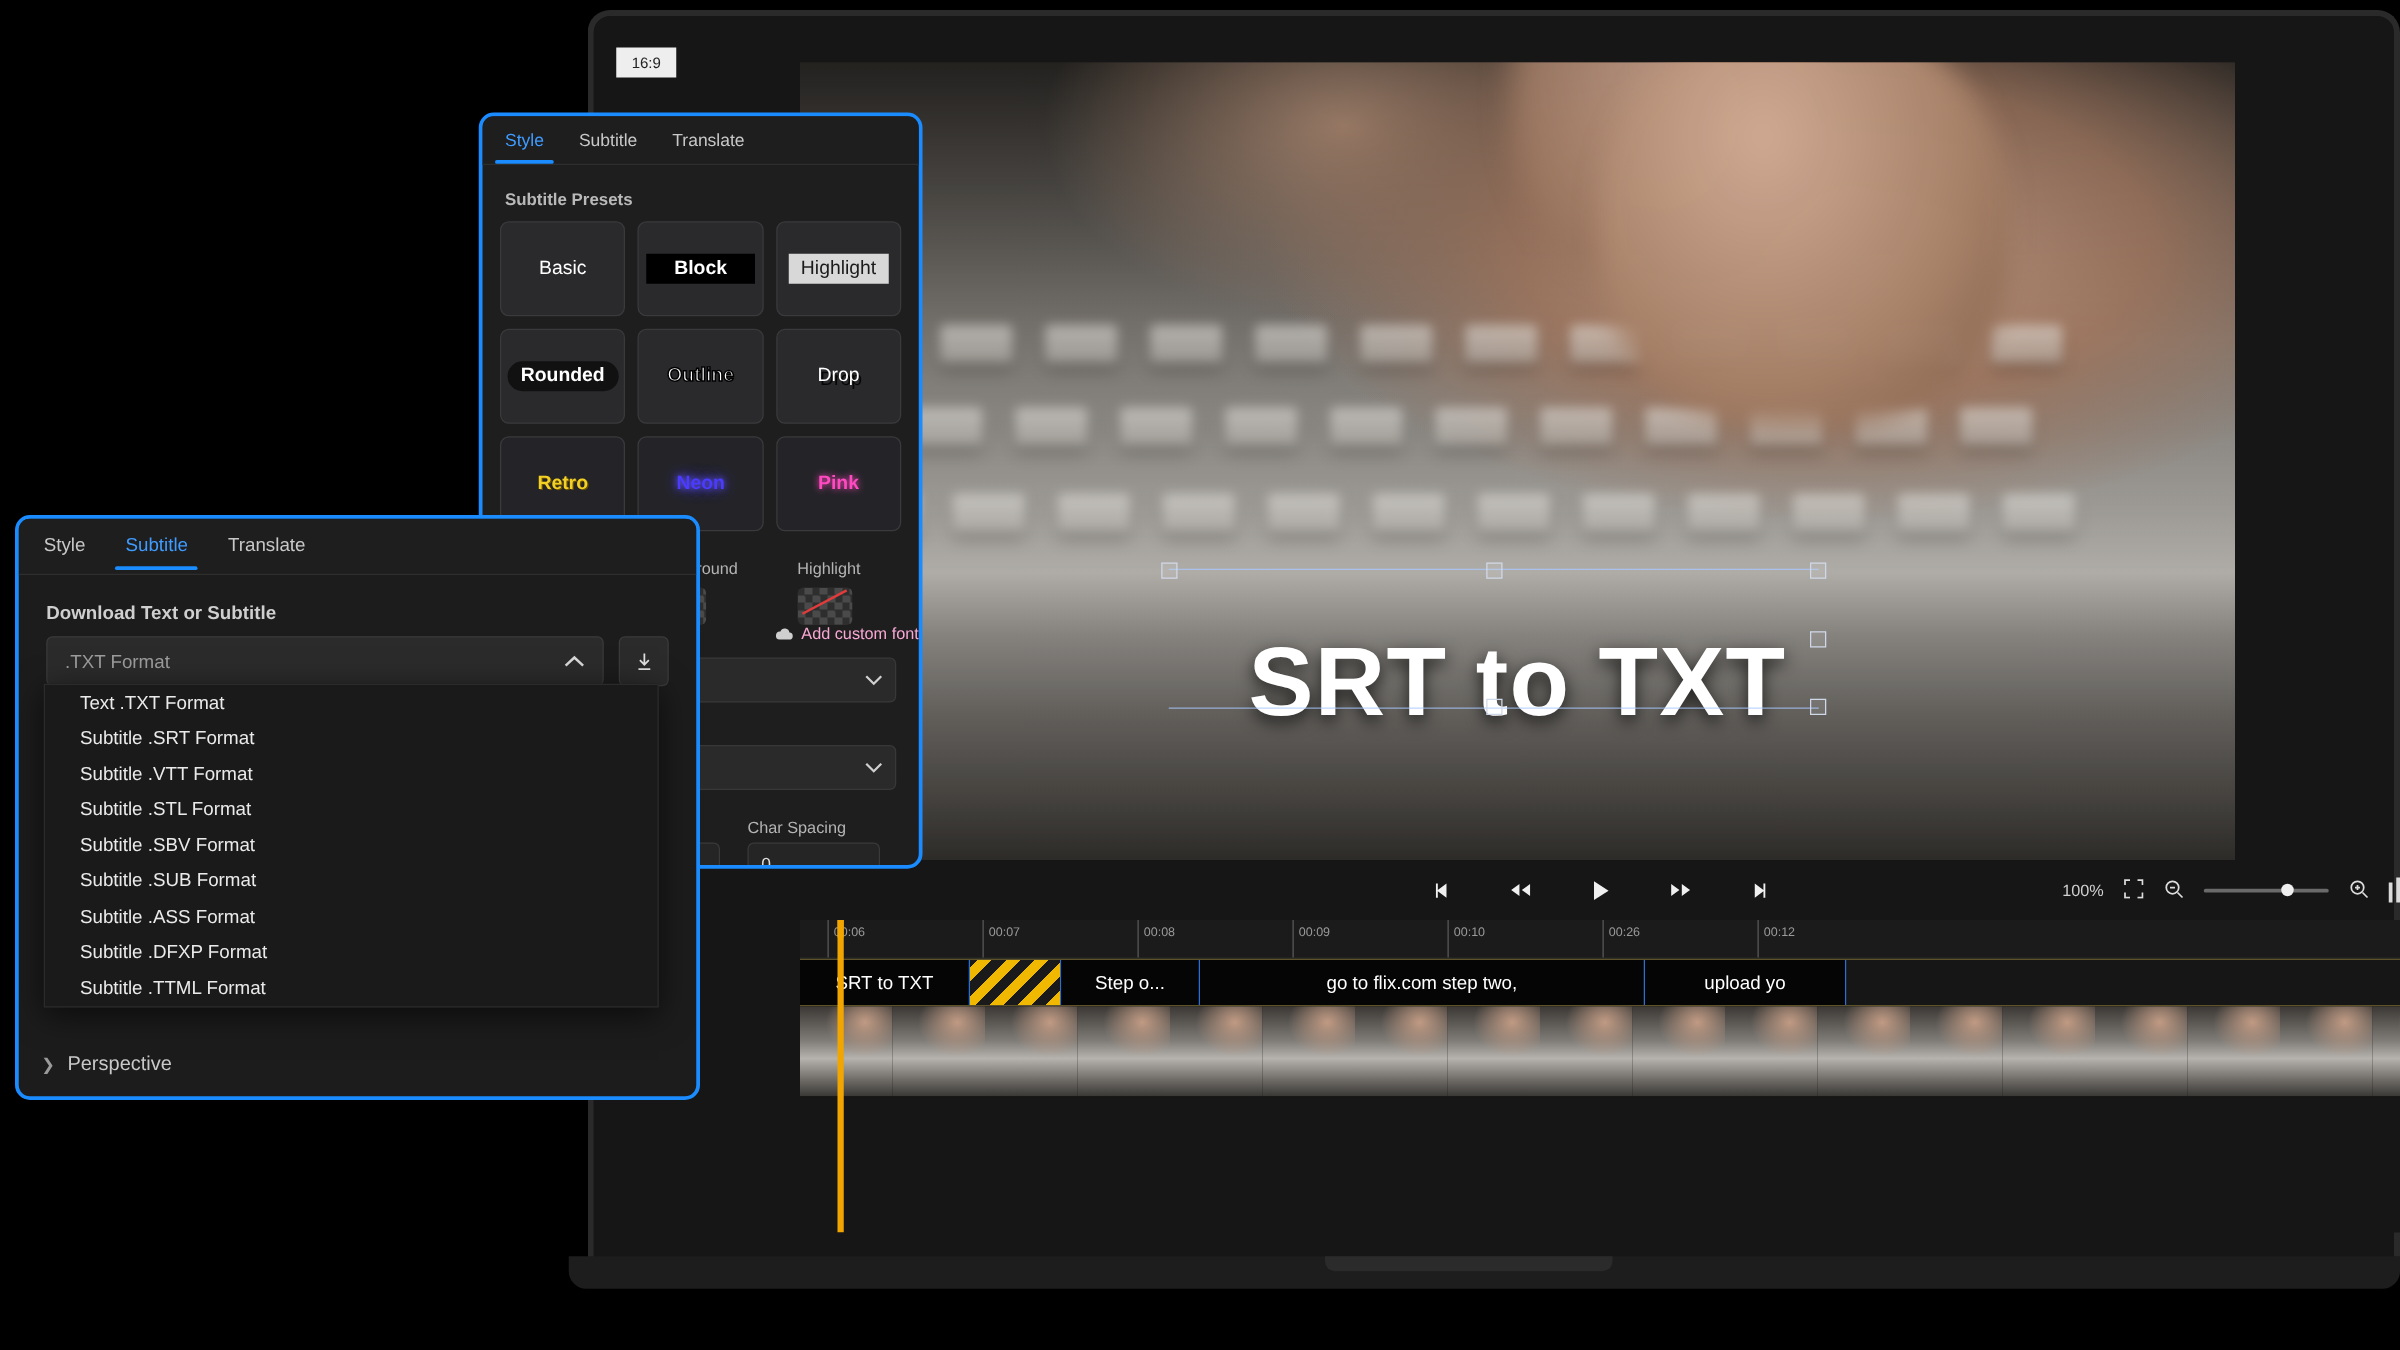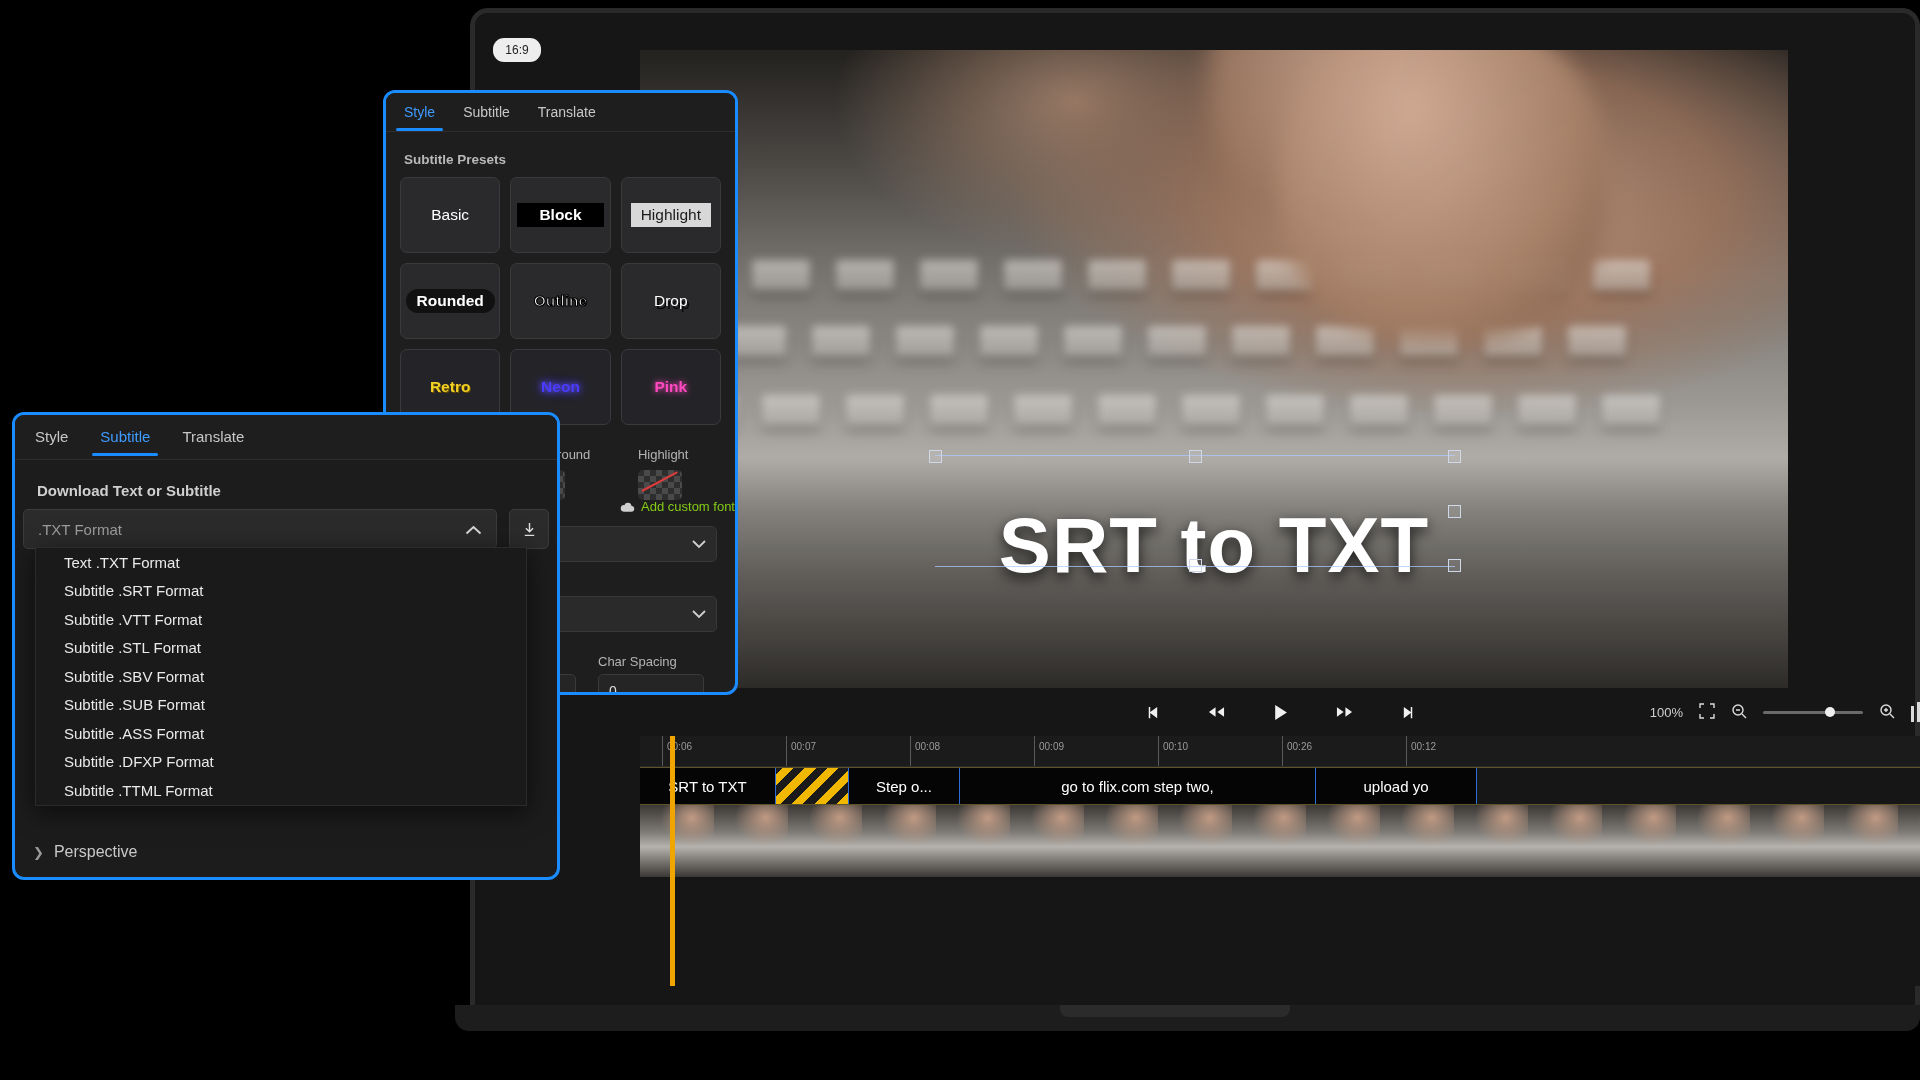--- a/index.html
+++ b/index.html
@@ -13,21 +13,21 @@
           border:5px solid #2a2a2a;border-bottom:none;box-sizing:border-box;}
   #device-screen{position:absolute;left:0;top:0;right:0;bottom:0;
           background:#161616;border-radius:13px 13px 0 0;overflow:hidden;}
   #device-base{position:absolute;left:455px;top:1005px;width:1465px;height:26px;
           background:#1d1d1d;border-radius:0 0 14px 14px;}
   #device-notch{position:absolute;left:1060px;top:1005px;width:230px;height:12px;
           background:#2b2b2b;border-radius:0 0 8px 8px;}
 
   
   #aspect-badge{position:absolute;left:493px;top:38px;width:48px;height:24px;
-        background:#eee;color:#222;border-radius:11px;font-size:12px;
+        background:#eee;color:#222;border-radius:0;font-size:12px;
         display:flex;align-items:center;justify-content:center;z-index:40;}
 
   
   #preview-wrap{position:absolute;left:640px;top:50px;width:1148px;height:638px;z-index:5;}
   #preview{position:absolute;inset:0;overflow:hidden;
       background:
         radial-gradient(ellipse 55% 50% at 72% 22%, #c39c86 0%, #9d7761 40%, rgba(120,92,75,0) 72%),
         radial-gradient(ellipse 30% 35% at 38% 8%, #b08d76 0%, rgba(150,118,96,0) 70%),
         linear-gradient(180deg,#2b2926 0%,#4a4743 14%,#6e6a65 30%,#8d8a85 46%,#a3a09b 56%,
                         #b9b6b1 64%,#8e8b86 72%,#6a6763 82%,#4d4a46 92%,#33312e 100%);}
@@ -124,35 +124,35 @@
   .preset.retro,.preset.neon,.preset.pink{background:#242428;}
   #style-lower{position:relative;padding:22px 18px 0;}
   .col3{display:flex;gap:22px;}
   .lbl{font-size:13px;color:#b4b4b4;}
   .swatch{width:44px;height:30px;border-radius:5px;margin-top:8px;
       background:repeating-conic-gradient(#4a4a4a 0 25%, #2e2e2e 0 50%) 0 0/12px 12px;}
   .swatch.red{position:relative;}
   .swatch.red:after{content:"";position:absolute;left:4px;top:20px;width:40px;height:2px;
       background:#e03c3c;transform:rotate(-28deg);transform-origin:left center;}
   #add-font{position:absolute;right:0;top:74px;display:flex;align-items:center;gap:6px;
-      font-size:13px;color:#84cc16;cursor:pointer;}
+      font-size:13px;color:#f9a8d4;cursor:pointer;}
   .selectbox{height:34px;background:#2a2a2a;border:1px solid #383838;border-radius:5px;
       display:flex;align-items:center;justify-content:flex-end;padding:0 10px;color:#d0d0d0;
       font-size:13px;}
   .num-field{height:32px;background:#252525;border:1px solid #3a3a3a;border-radius:5px;
       display:flex;align-items:center;padding:0 10px;color:#ddd;font-size:14px;}
 
   
   #panel-subtitle{position:absolute;left:12px;top:412px;width:548px;height:468px;
       background:#1c1c1c;border:3px solid #1a8cff;border-radius:12px;
       box-sizing:border-box;z-index:30;overflow:hidden;}
   #panel-subtitle .tabbar{padding:0 20px;gap:32px;height:44px;}
   #panel-subtitle .tab{font-size:15px;}
   #dl-title{font-size:15px;color:#cfcfcf;font-weight:700;padding:22px 22px 10px;}
-  #dl-row{display:flex;gap:12px;padding:0 8px;align-items:center;justify-content:flex-end;}
+  #dl-row{display:flex;gap:12px;padding:0 22px;align-items:center;justify-content:flex-end;}
   #dl-select{flex:1;height:38px;background:#2b2b2b;border:1px solid #3b3b3b;border-radius:5px;
       display:flex;align-items:center;justify-content:space-between;padding:0 14px;
       color:#9c9c9c;font-size:15px;cursor:pointer;}
   #dl-btn{width:38px;height:38px;background:#2b2b2b;border:1px solid #3b3b3b;border-radius:5px;
       display:flex;align-items:center;justify-content:center;cursor:pointer;}
   #dl-list{position:absolute;left:20px;top:132px;width:490px;background:#1a1a1a;
       border:1px solid #2b2b2b;box-shadow:0 6px 24px rgba(0,0,0,.6);z-index:5;}
   .dl-item{height:28.5px;display:flex;align-items:center;padding:0 0 0 28px;
       font-size:15px;color:#eaeaea;cursor:pointer;}
   #perspective-row{position:absolute;left:18px;bottom:16px;display:flex;align-items:center;

